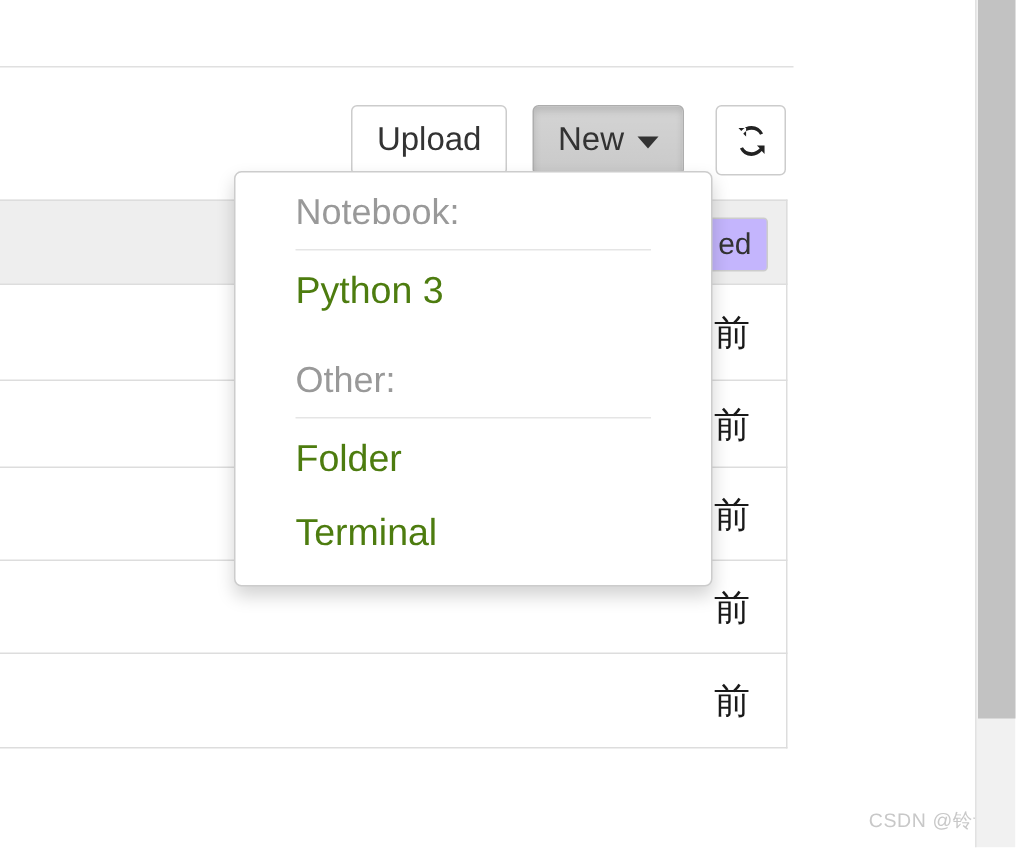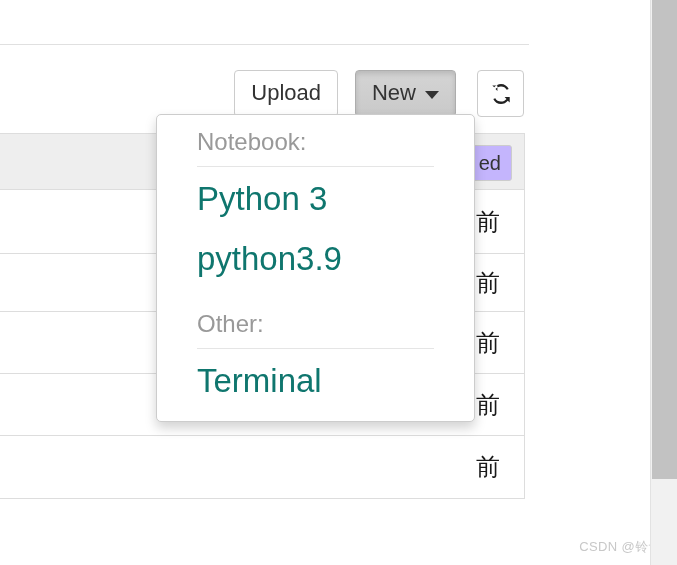--- a/index.html
+++ b/index.html
@@ -156,22 +156,22 @@
     padding: 5px 20px 4px 40px;
     line-height: 1.25;
     white-space: nowrap;
   }
   .dd-divider {
     height: 1px;
     background: #e5e5e5;
     margin: 5px 40px 3px 40px;
   }
   .dd-item {
-    font-size: 33px;
-    color: #0f766e;
+    font-size: 25px;
+    color: #4d7c0f;
     padding: 8px 20px 9px 40px;
     line-height: 1.3;
     white-space: nowrap;
     cursor: pointer;
   }
   .dd-gap { height: 14px; }
 
   
   .watermark {
     position: absolute;
@@ -261,26 +261,26 @@
       </span>
     </div>
 
   </div>
 
   <div class="dropdown">
 
     <div class="dd-header">Notebook:</div>
     <div class="dd-divider"></div>
     <div class="dd-item">Python 3</div>
-    <div class="dd-item">python3.9</div>
 
     <div class="dd-gap"></div>
 
     <div class="dd-header">Other:</div>
     <div class="dd-divider"></div>
+    <div class="dd-item">Folder</div>
     <div class="dd-item">Terminal</div>
 
   </div>
 
 </div>
 
 <div class="scrollbar">
   <div class="scrollbar-thumb"></div>
 </div>
 

